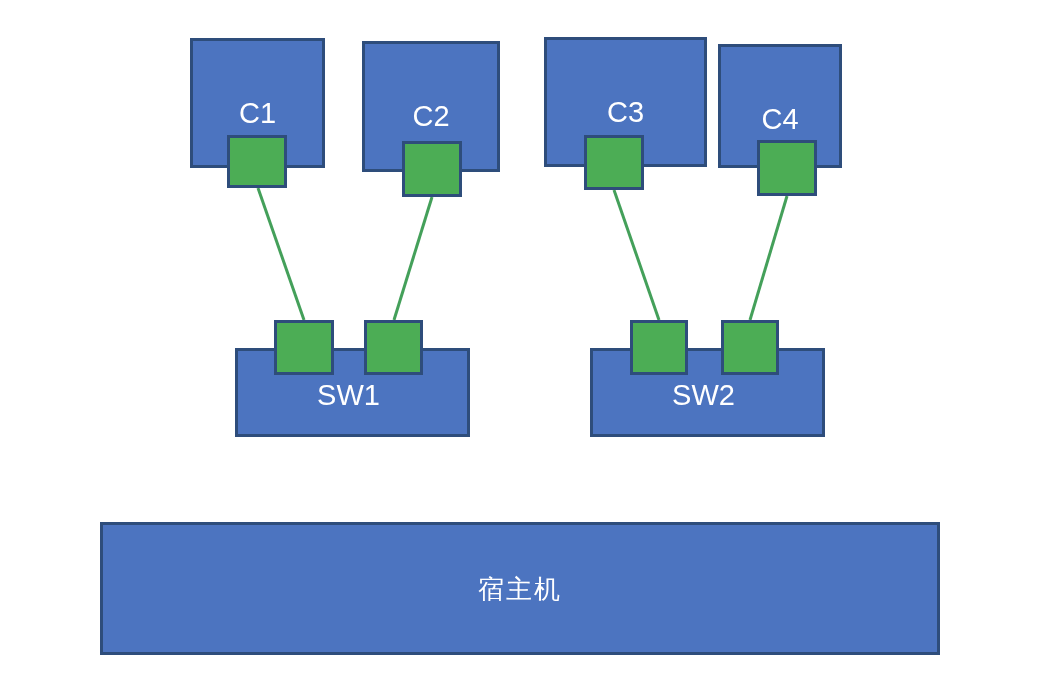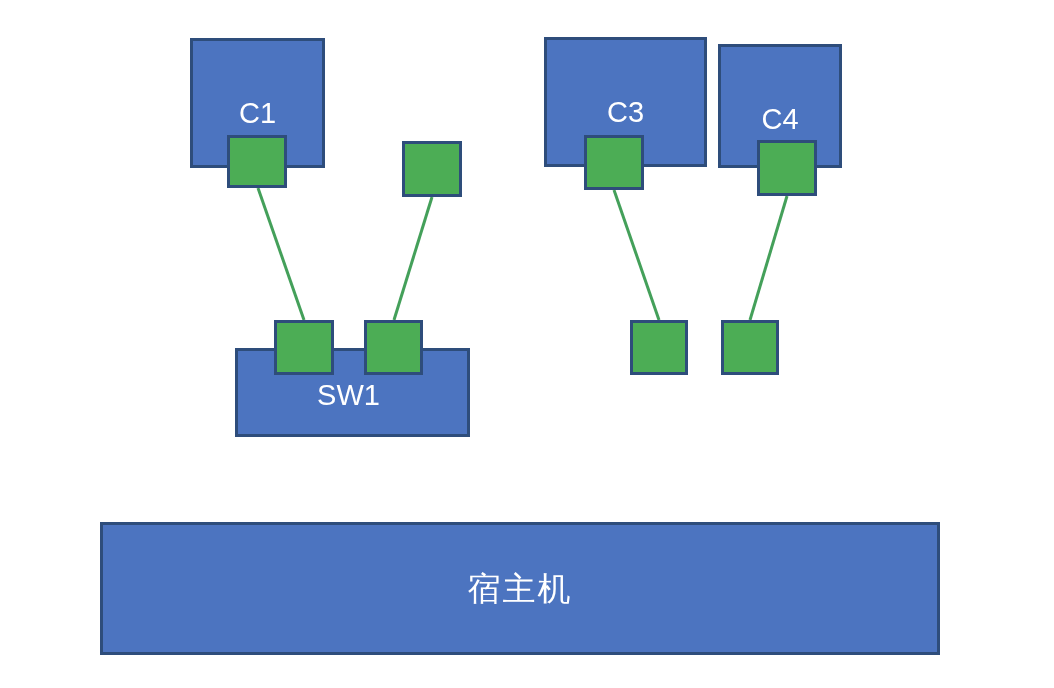--- a/index.html
+++ b/index.html
@@ -66,59 +66,65 @@
   }
   .switch-node .node-label {
     font-size: 29px;
     position: absolute;
     left: 0;
     right: 8px;
     top: 30px;
     text-align: center;
   }
   .host-node .node-label {
-    font-size: 33px;
+    font-size: 26px;
     letter-spacing: 2px;
   }
 </style>
 </head>
 <body>
 
 <div id="diagram-canvas">
 
   <svg id="link-layer" width="1054" height="688" viewBox="0 0 1054 688">
     <line x1="258" y1="188" x2="304" y2="320" stroke="#44A05A" stroke-width="3"></line>
     <line x1="432" y1="197" x2="394" y2="320" stroke="#44A05A" stroke-width="3"></line>
     <line x1="614" y1="190" x2="659" y2="320" stroke="#44A05A" stroke-width="3"></line>
     <line x1="787" y1="196" x2="750" y2="320" stroke="#44A05A" stroke-width="3"></line>
   </svg>
 
   <div class="node container-node" style="left:190px; top:38px; width:135px; height:130px;">
     <span class="node-label">C1</span>
   </div>
   <div class="node port-node" style="left:227px; top:135px; width:60px; height:53px;"></div>
 
+  <div class="node container-node" style="left:362px; top:41px; width:138px; height:131px;">
+    <span class="node-label">C2</span>
+  </div>
   <div class="node port-node" style="left:402px; top:141px; width:60px; height:56px;"></div>
 
   <div class="node container-node" style="left:544px; top:37px; width:163px; height:130px;">
     <span class="node-label">C3</span>
   </div>
   <div class="node port-node" style="left:584px; top:135px; width:60px; height:55px;"></div>
 
   <div class="node container-node" style="left:718px; top:44px; width:124px; height:124px;">
     <span class="node-label">C4</span>
   </div>
   <div class="node port-node" style="left:757px; top:140px; width:60px; height:56px;"></div>
 
   <div class="node switch-node" style="left:235px; top:348px; width:235px; height:89px;">
     <span class="node-label">SW1</span>
   </div>
   <div class="node port-node" style="left:274px; top:320px; width:60px; height:55px;"></div>
   <div class="node port-node" style="left:364px; top:320px; width:59px; height:55px;"></div>
 
+  <div class="node switch-node" style="left:590px; top:348px; width:235px; height:89px;">
+    <span class="node-label">SW2</span>
+  </div>
   <div class="node port-node" style="left:630px; top:320px; width:58px; height:55px;"></div>
   <div class="node port-node" style="left:721px; top:320px; width:58px; height:55px;"></div>
 
   <div class="node host-node" style="left:100px; top:522px; width:840px; height:133px;">
     <span class="node-label">宿主机</span>
   </div>
 
 </div>
 
 </body></html>

